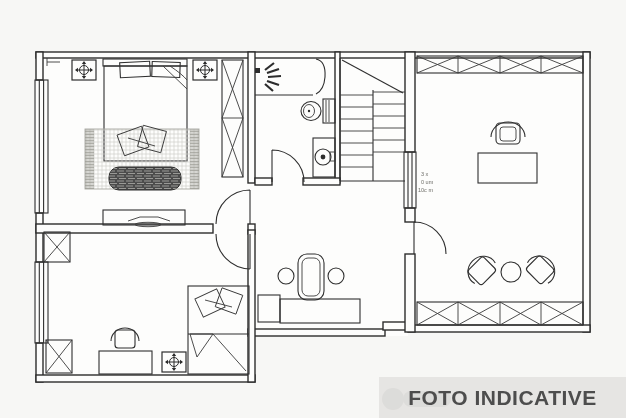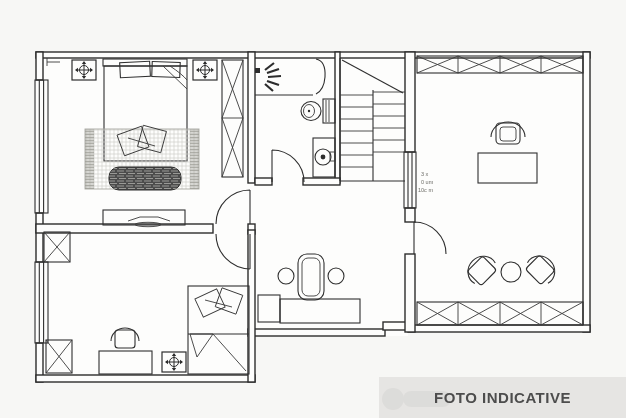--- a/index.html
+++ b/index.html
@@ -5,21 +5,21 @@
   html,body{margin:0;padding:0;}
   body{width:626px;height:418px;overflow:hidden;background:#f7f7f5;
        font-family:"Liberation Sans", sans-serif;}
   .stage{position:relative;width:626px;height:418px;}
   svg{position:absolute;left:0;top:0;}
   .wall{fill:#fdfdfc;stroke:#2d2d2d;stroke-width:1.4;}
   .thin{fill:none;stroke:#2f2f2f;stroke-width:1.1;}
   .thinner{fill:none;stroke:#3a3a3a;stroke-width:0.9;}
   .banner{position:absolute;left:379px;top:377px;width:247px;height:41px;
           background:#e6e5e3;display:flex;align-items:center;justify-content:center;}
-  .banner span{font-weight:700;font-size:15px;letter-spacing:0.5px;color:#4d4d4d;}
+  .banner span{font-weight:700;font-size:21px;letter-spacing:0.5px;color:#4d4d4d;}
   .wm{position:absolute;right:8px;top:8px;opacity:0.06;}
   .ann{font-size:5.5px;fill:#6d6d68;}
 </style>
 </head>
 <body>
 
 <div class="stage">
 <svg width="626" height="418" viewBox="0 0 626 418">
   <defs>
     <pattern id="rugHatch" width="4" height="4" patternUnits="userSpaceOnUse">

